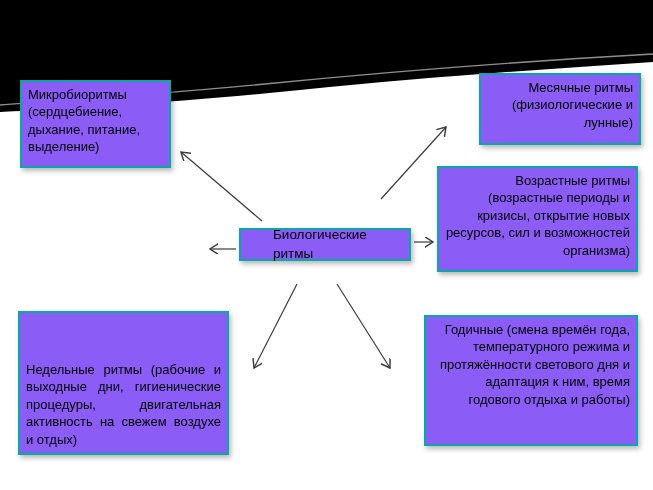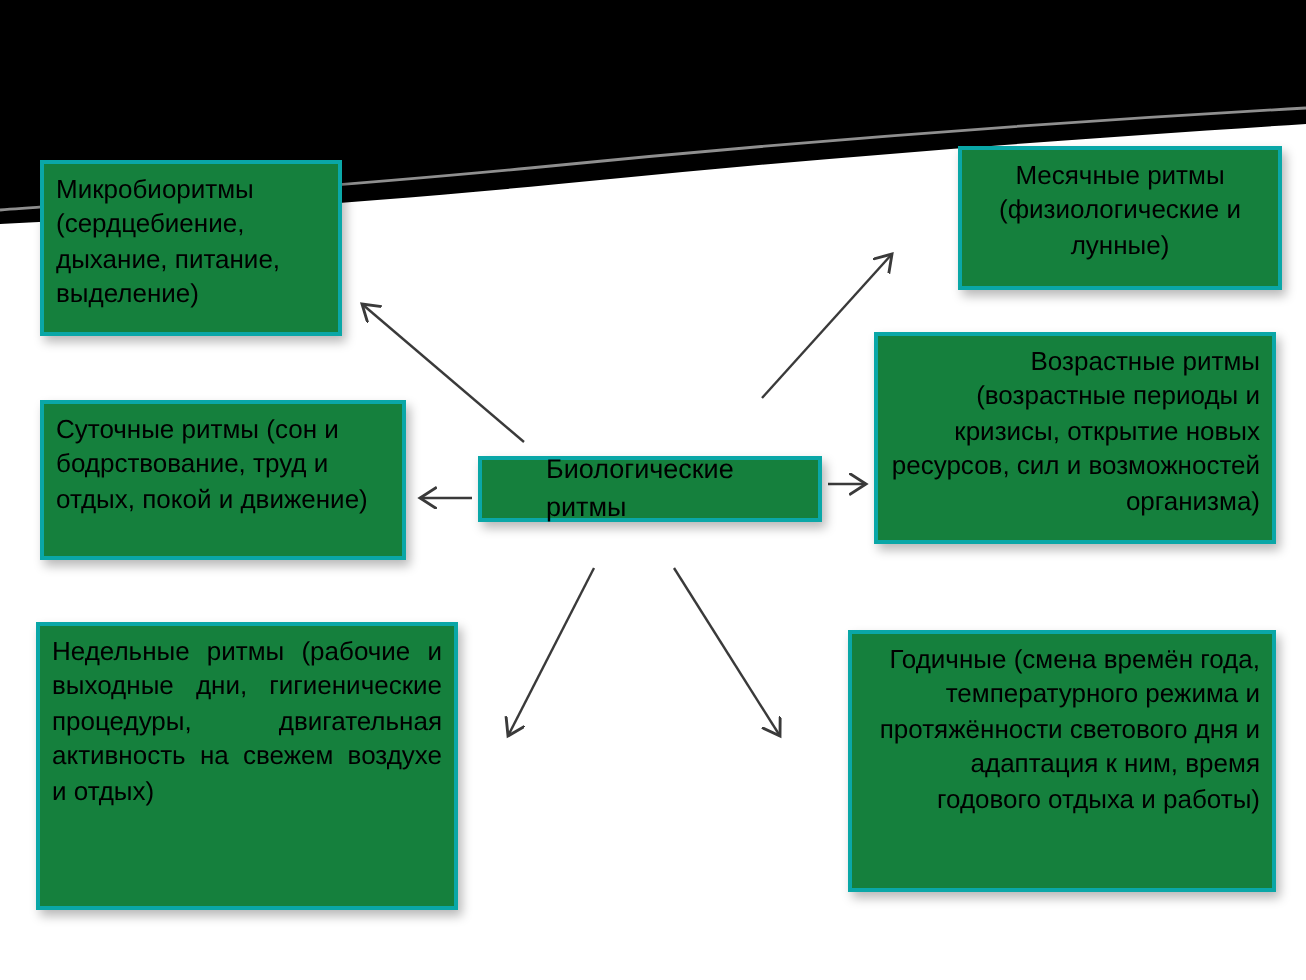--- a/index.html
+++ b/index.html
@@ -6,33 +6,33 @@
   body{
     width:653px;height:490px;position:relative;overflow:hidden;
     background:#ffffff;
     font-family:"Liberation Sans","DejaVu Sans",sans-serif;
     color:#000;
   }
   .stage{position:absolute;inset:0;width:653px;height:490px;}
   .header-svg{position:absolute;top:0;left:0;z-index:1;display:block;}
   .arrows-svg{position:absolute;top:0;left:0;z-index:5;pointer-events:none;}
   .node{
-    position:absolute;z-index:10;background:#15803d;
+    position:absolute;z-index:10;background:#8b5cf6;
     border:2px solid #0aa7a7;
     padding:4px 6px;
     font-size:13px;line-height:1.34;
     box-shadow:2px 3px 5px rgba(0,0,0,0.28);
     box-sizing:border-box;
   }
   .node-micro   {left:20px;  top:80px;  width:151px; min-height:88px; text-align:left;}
-  .node-monthly {left:479px; top:73px;  width:162px; min-height:72px; text-align:center;}
+  .node-monthly {left:479px; top:73px;  width:162px; min-height:72px; text-align:right;}
   .node-daily   {left:20px;  top:200px; width:183px; min-height:80px; text-align:left;}
   .node-age     {left:437px; top:166px; width:201px; min-height:106px; text-align:right; overflow:visible;}
   .node-weekly  {left:18px;  top:311px; width:211px; min-height:144px; text-align:justify;}
-  .node-weekly .txt{text-align:justify;text-align-last:left;}
+  .node-weekly .txt{text-align:justify;text-align-last:left;margin-top:44px;}
   .node-yearly  {left:424px; top:315px; width:214px; min-height:131px; text-align:right;}
   .node-center  {
     left:239px; top:228px; width:172px; height:33px;
     display:flex;align-items:center;justify-content:center;
     font-size:13.5px;
     padding-left:32px;
   }
   .txt{display:block;}
 </style>
 </head>
@@ -60,23 +60,20 @@
   </svg>
 
   <div class="node node-micro">
     <span class="txt">Микробиоритмы (сердцебиение, дыхание, питание, выделение)</span>
   </div>
 
   <div class="node node-monthly">
     <span class="txt">Месячные ритмы (физиологические и лунные)</span>
   </div>
 
-  <div class="node node-daily">
-    <span class="txt">Суточные ритмы (сон и бодрствование, труд и отдых, покой и движение)</span>
-  </div>
 
   <div class="node node-center">
     <span class="txt">Биологические ритмы</span>
   </div>
 
   <div class="node node-age">
     <span class="txt">Возрастные ритмы (возрастные периоды и кризисы, открытие новых ресурсов, сил и возможностей организма)</span>
   </div>
 
   <div class="node node-weekly">

